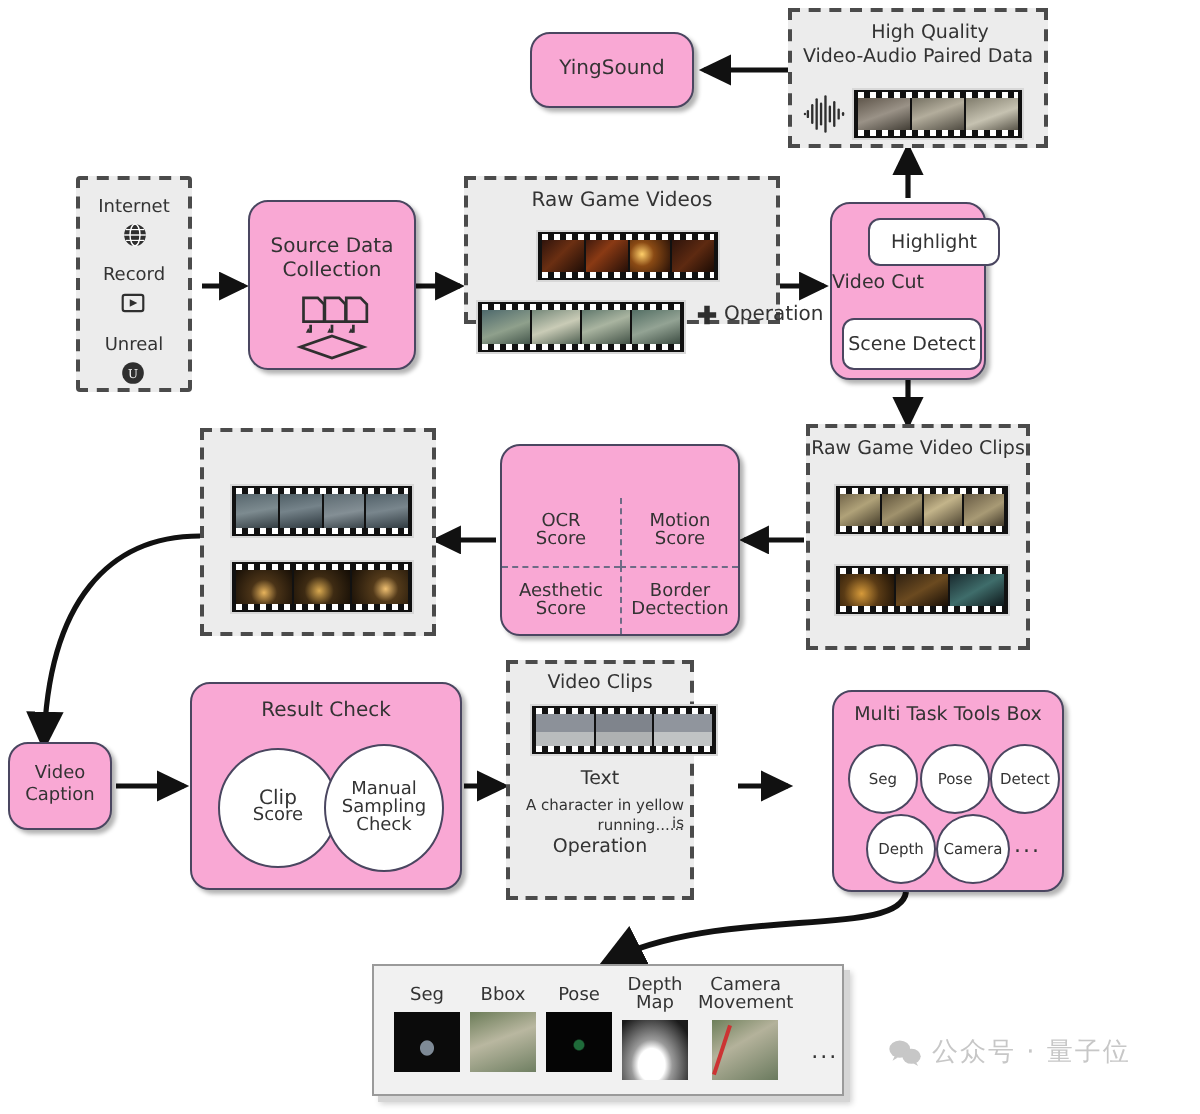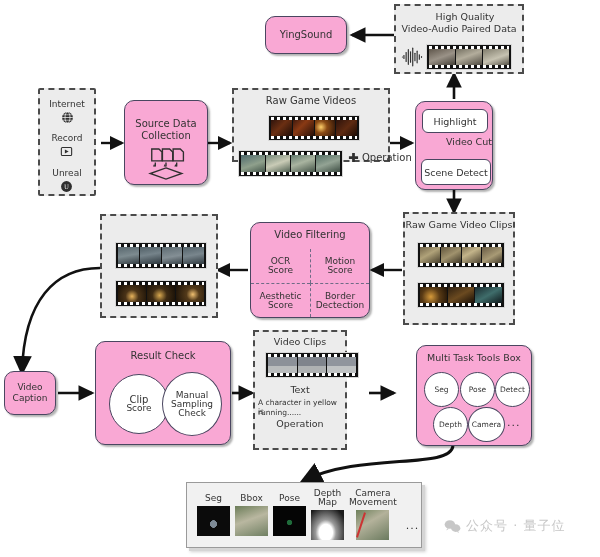--- a/index.html
+++ b/index.html
@@ -28,22 +28,22 @@
     border:1px solid #4a4660;
     border-radius:6px;
   }
   .circle{
     background:#ffffff;border:1px solid #4a4660;border-radius:50%;
     display:flex;align-items:center;justify-content:center;text-align:center;
   }
   .title{
     text-align:center;font-size:10px;line-height:12px;color:#333;
   }
-  .lbl{text-align:right;font-size:9px;line-height:11px;color:#333;}
-  .tiny{font-size:7.5px;line-height:9px;text-align:left;color:#333;}
+  .lbl{text-align:left;font-size:9px;line-height:11px;color:#333;}
+  .tiny{font-size:7.5px;line-height:9px;text-align:right;color:#333;}
   .ctr{display:flex;align-items:center;justify-content:center;flex-direction:column;}
 
   
   .film{position:relative;background:#111;padding:3px 2px;box-sizing:border-box;
         border:1px solid #d8d8d8;}
   .film:before,.film:after{
     content:"";position:absolute;left:2px;right:2px;height:3px;
     background:repeating-linear-gradient(to right,#fff 0 3px,#111 3px 6px);
   }
   .film:before{top:1px;} .film:after{bottom:1px;}
@@ -173,21 +173,21 @@
   </div>
   <div style="position:absolute;left:114px;top:62px;display:flex;align-items:center;gap:3px;">
     <svg width="11" height="11" viewBox="0 0 24 24">
       <path d="M9 2h6v7h7v6h-7v7H9v-7H2V9h7z" fill="#2f2f2f"></path>
     </svg>
     <span class="lbl" style="font-size:10px;">Operation</span>
   </div>
 </div>
 
 <div class="node purple" style="left:415px;top:101px;width:78px;height:89px;">
-  <div class="wbox ctr" style="position:absolute;left:6px;top:7px;width:64px;height:22px;">
+  <div class="wbox ctr" style="position:absolute;left:18px;top:7px;width:64px;height:22px;">
     <span class="lbl" style="font-size:9.5px;">Highlight</span>
   </div>
   <div class="lbl" style="position:absolute;left:0;right:0;top:34px;font-size:9.5px;">Video Cut</div>
   <div class="wbox ctr" style="position:absolute;left:5px;top:57px;width:68px;height:24px;">
     <span class="lbl" style="font-size:9.5px;">Scene Detect</span>
   </div>
 </div>
 
 <div class="node dashed" style="left:394px;top:4px;width:130px;height:70px;">
   <div class="title" style="margin-top:5px;font-size:9.5px;padding-left:12px;">High Quality</div>
@@ -234,21 +234,20 @@
   <div class="film" style="position:absolute;left:12px;top:68px;width:88px;height:26px;">
     <div class="frames">
       <div style="background:radial-gradient(circle at 40% 60%,#d69a3a,#5a3b15 45%,#180e05);"></div>
       <div style="background:linear-gradient(150deg,#2a1d10,#6b4a20 50%,#120a04);"></div>
       <div style="background:linear-gradient(150deg,#17252a,#3f6d6b 50%,#0b1215);"></div>
     </div>
   </div>
 </div>
 
 <div class="node purple" style="left:250px;top:222px;width:120px;height:96px;">
-  <div class="title" style="margin-top:6px;font-size:10px;">Video Filtering</div>
   <div style="position:absolute;left:0;top:26px;width:100%;height:68px;display:grid;grid-template-columns:1fr 1fr;grid-template-rows:1fr 1fr;">
     <div class="ctr">
       <div class="tiny" style="font-size:9px;">OCR</div>
       <div class="tiny" style="font-size:9px;">Score</div>
     </div>
     <div class="ctr sep">
       <div class="tiny" style="font-size:9px;">Motion</div>
       <div class="tiny" style="font-size:9px;">Score</div>
     </div>
     <div class="ctr hsep">

